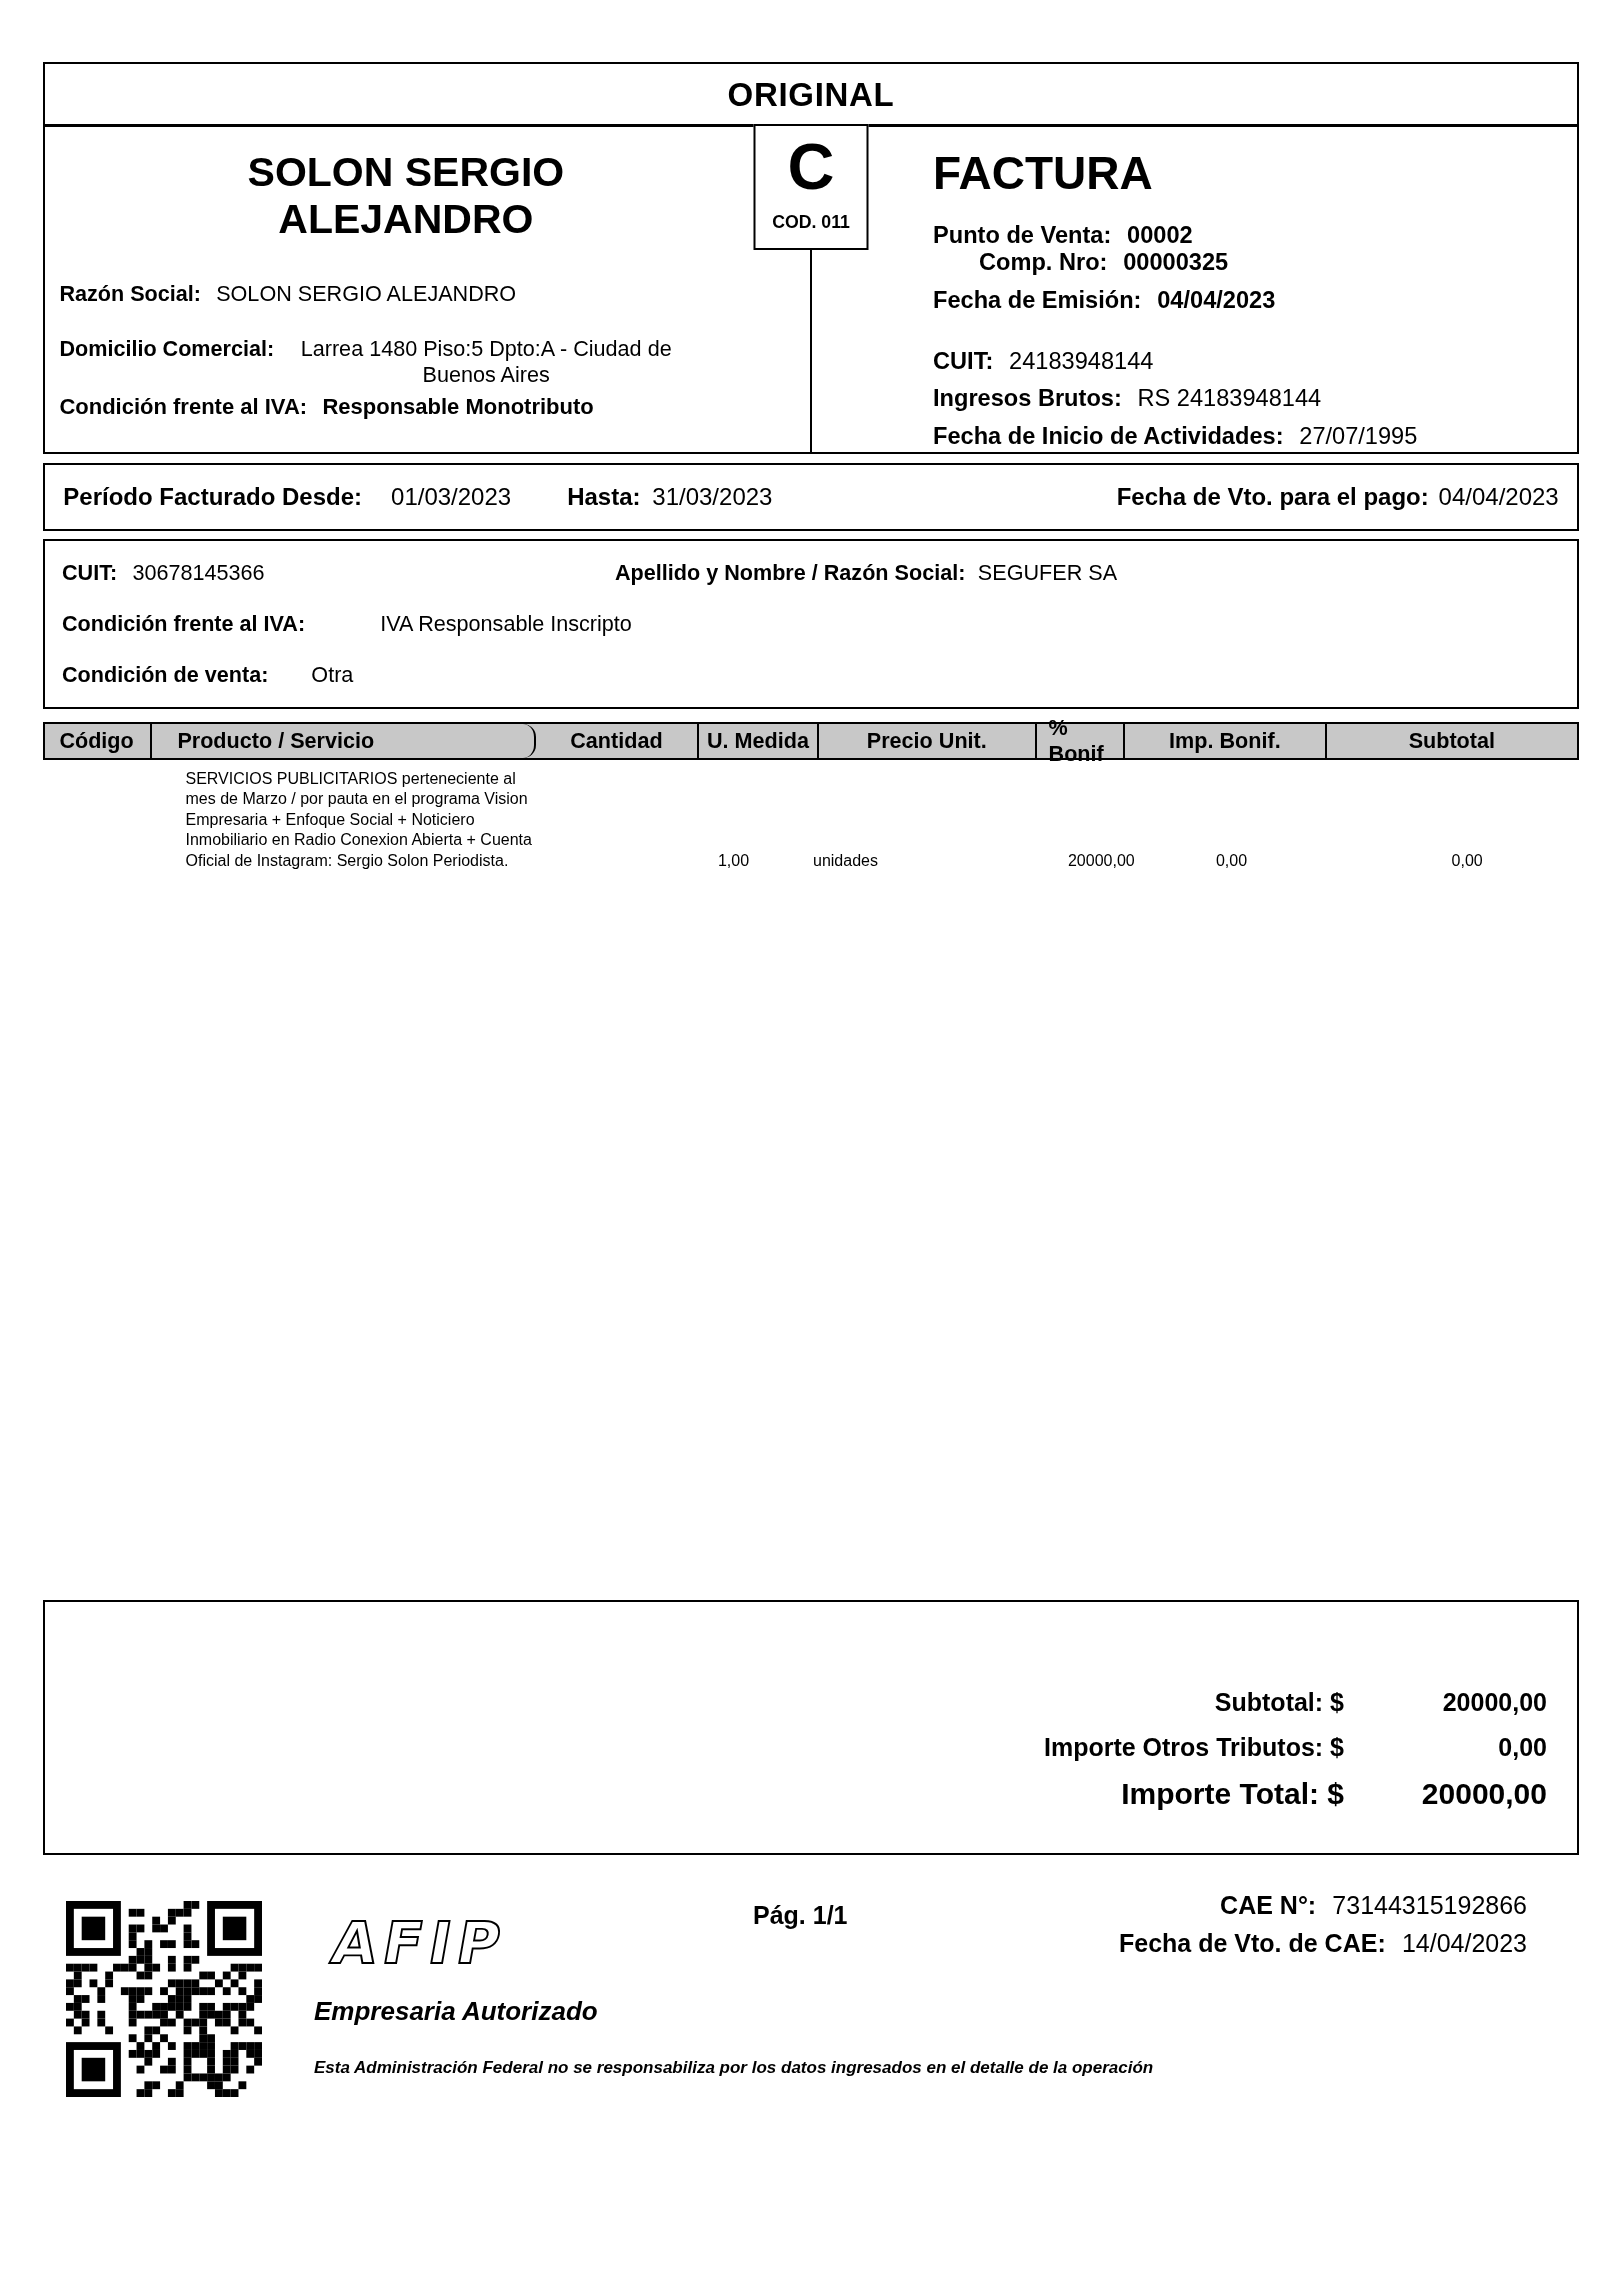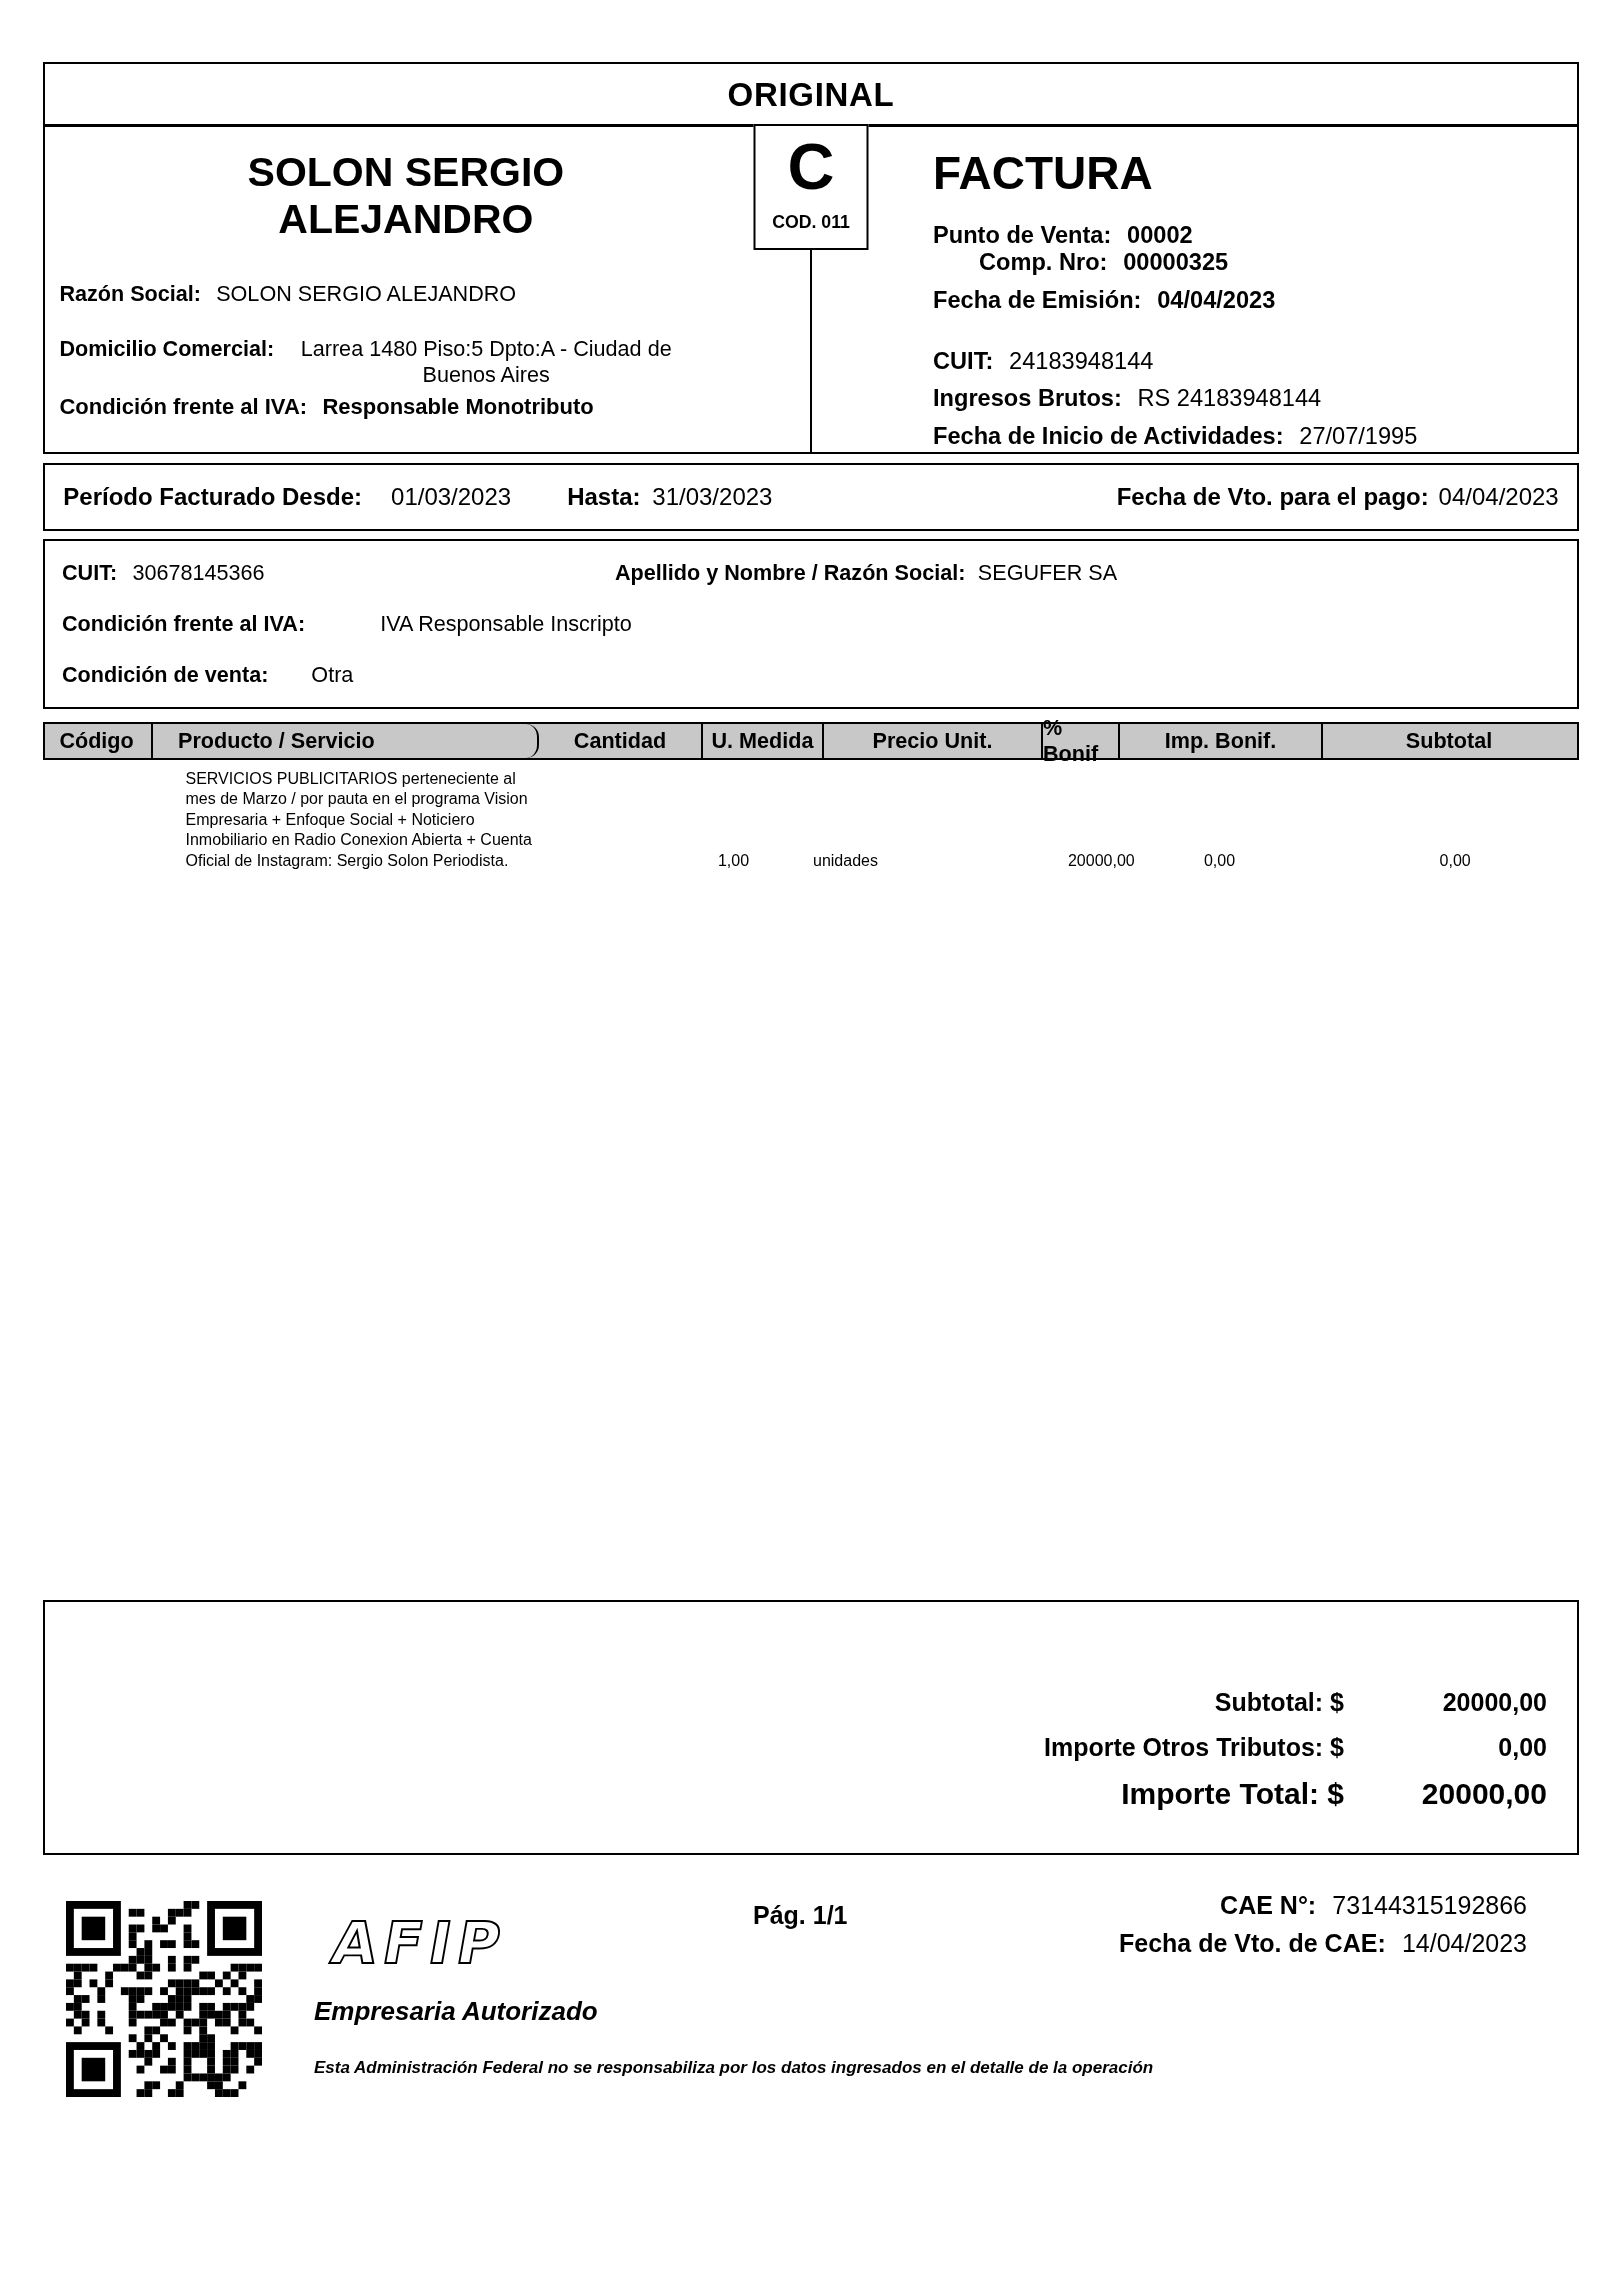--- a/index.html
+++ b/index.html
@@ -133,21 +133,21 @@
   }
   .th:last-child { border-right: none; }
   .th.left { justify-content: flex-start; padding-left: 14.4px; }
   .th.left2 { justify-content: flex-start; padding-left: 25px; }
 
   .c-codigo   { width: 108px; }
   .c-desc     { width: 386px; border-radius: 13px; }
   .c-cant     { width: 164px; }
   .c-umed     { width: 121px; }
   .c-punit    { width: 219px; }
-  .c-bonif    { width: 77px; }
+  .c-bonif    { width: 77px; margin-left: 12px; }
   .c-impbonif { width: 203px; }
   .c-subtot   { width: 252px; }
 
   .tbody { height: 831px; }
   .trow {
     display: flex;
     align-items: flex-end;
     margin-top: 9.2px;
     font-size: 16px;
     line-height: 1.28;

